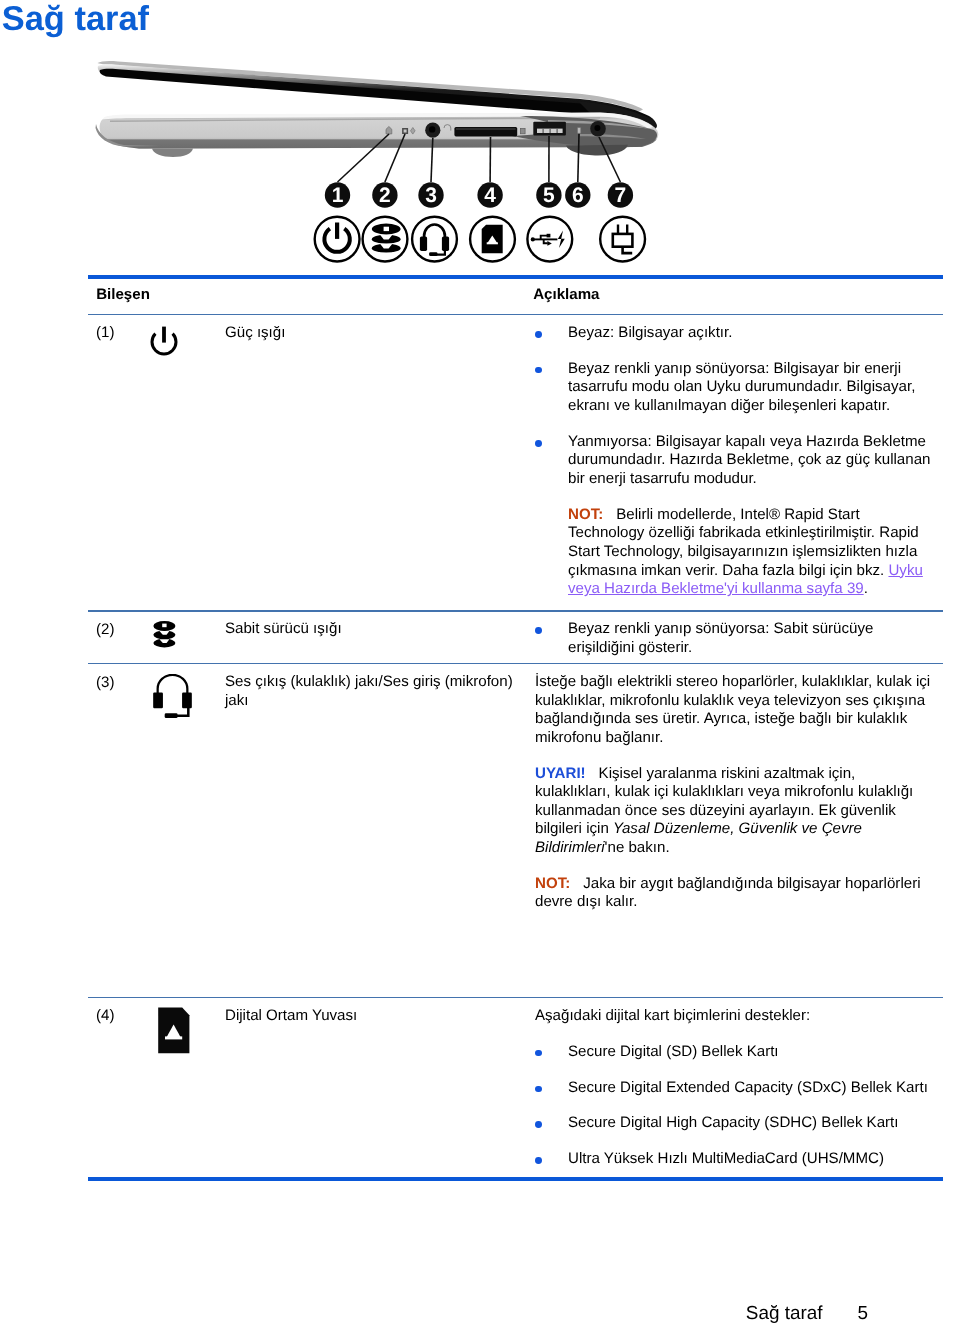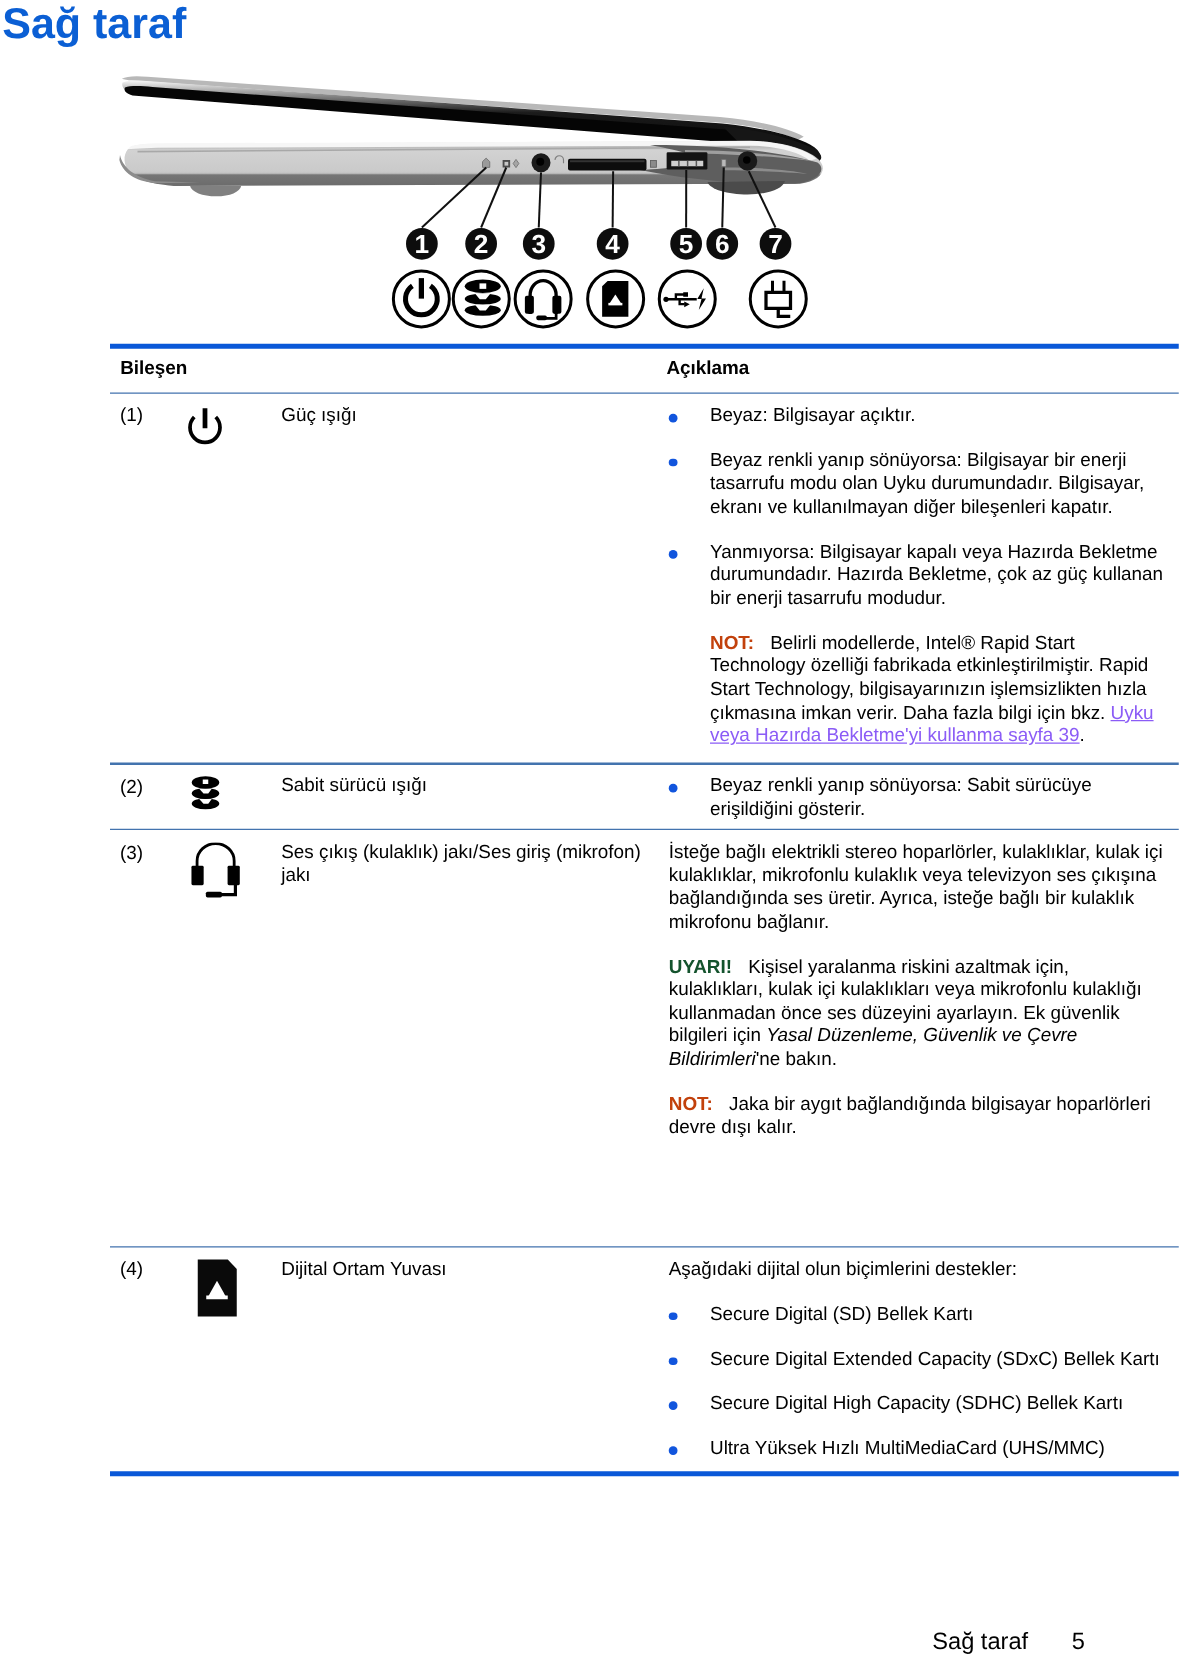--- a/index.html
+++ b/index.html
@@ -24,21 +24,21 @@
   .num{position:absolute;left:8px;font-size:15.1px;}
   .icn{position:absolute;left:58px;}
   .lbl{position:absolute;left:137px;font-size:15.1px;line-height:18.6px;width:300px;}
   .desc{position:absolute;left:447px;width:399px;font-size:15.1px;line-height:18.6px;}
   .desc p{margin:0;}
   .b{position:relative;padding-left:33px;margin:0;}
   .b:before{content:"";position:absolute;left:0px;top:7px;width:6.8px;height:6.8px;border-radius:50%;background:#1155dd;}
   .gap{height:17.3px;}
   .note{color:#c2410c;font-weight:bold;}
   .note:after,.warn:after{content:"";display:inline-block;width:13px;}
-  .warn{color:#14532d;font-weight:bold;}
+  .warn{color:#1d4ed8;font-weight:bold;}
   a.lnk{color:#8b5cf6;text-decoration:underline;}
   .it{font-style:italic;}
 
   .foot{position:absolute;left:0;top:1303.5px;width:868px;text-align:right;font-size:18.9px;line-height:19px;}
   .foot .sec{margin-right:35px;}
 </style>
 </head>
 <body>
 
 <div class="page">
@@ -288,21 +288,21 @@
       <div class="num" style="top:9.5px">(4)</div>
       <div class="icn" style="top:9.5px;left:68.5px">
         <svg width="36" height="48" viewBox="0 0 36 48">
           <path d="M1.2 0.6 L25.2 0.6 L32.4 8.2 L32.4 46.2 L1.2 46.2 Z" fill="#0a0a0a"></path>
           <path d="M16.6 17.6 L24.2 31.2 L9.0 31.2 Z" fill="#fff"></path>
           <rect x="8.0" y="29.4" width="17.2" height="3.0" fill="#fff"></rect>
         </svg>
       </div>
       <div class="lbl" style="top:8.8px">Dijital Ortam Yuvası</div>
       <div class="desc" style="top:8.8px">
-        <p>Aşağıdaki dijital olun biçimlerini destekler:</p>
+        <p>Aşağıdaki dijital kart biçimlerini destekler:</p>
         <div class="gap"></div>
         <p class="b">Secure Digital (SD) Bellek Kartı</p>
         <div class="gap"></div>
         <p class="b">Secure Digital Extended Capacity (SDxC) Bellek Kartı</p>
         <div class="gap"></div>
         <p class="b">Secure Digital High Capacity (SDHC) Bellek Kartı</p>
         <div class="gap"></div>
         <p class="b">Ultra Yüksek Hızlı MultiMediaCard (UHS/MMC)</p>
       </div>
     </div>

